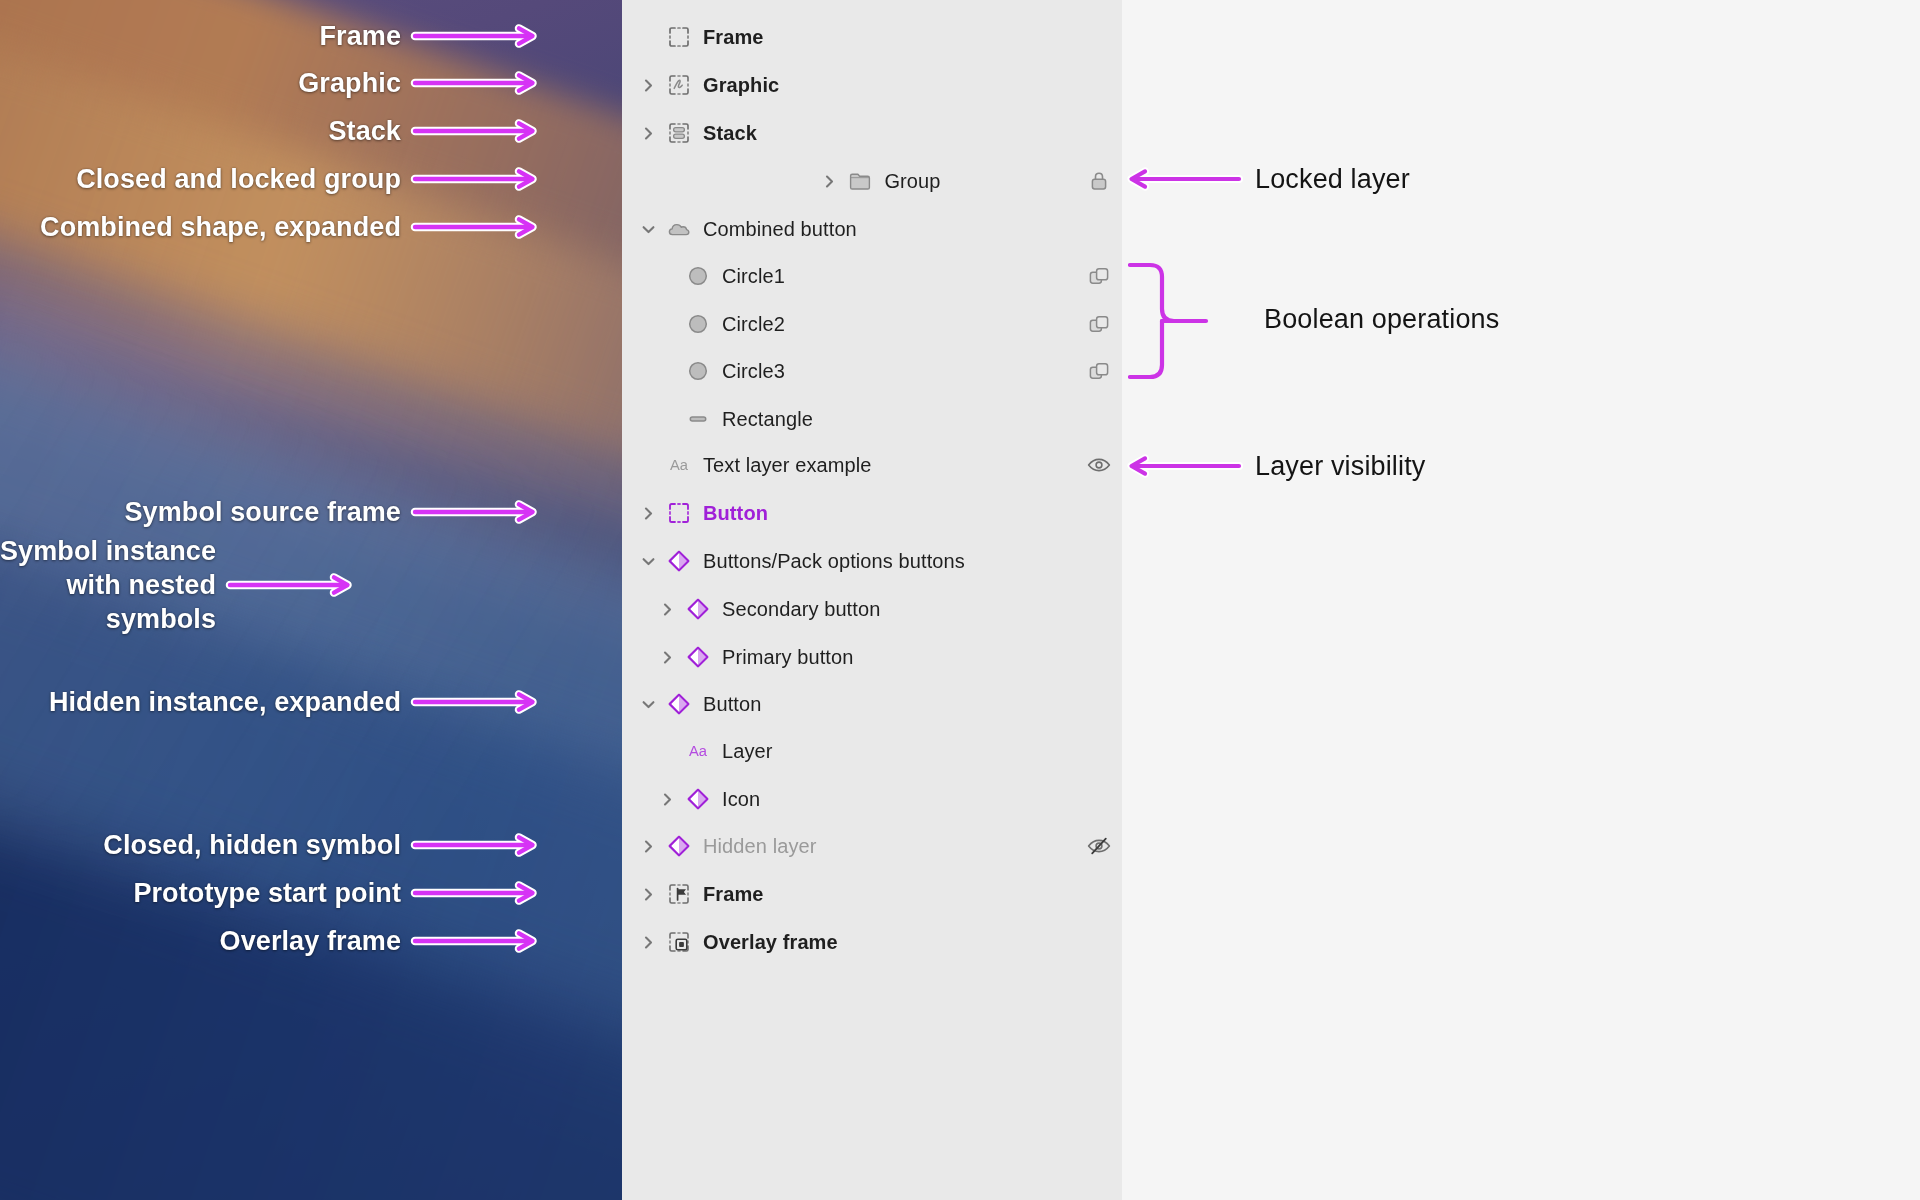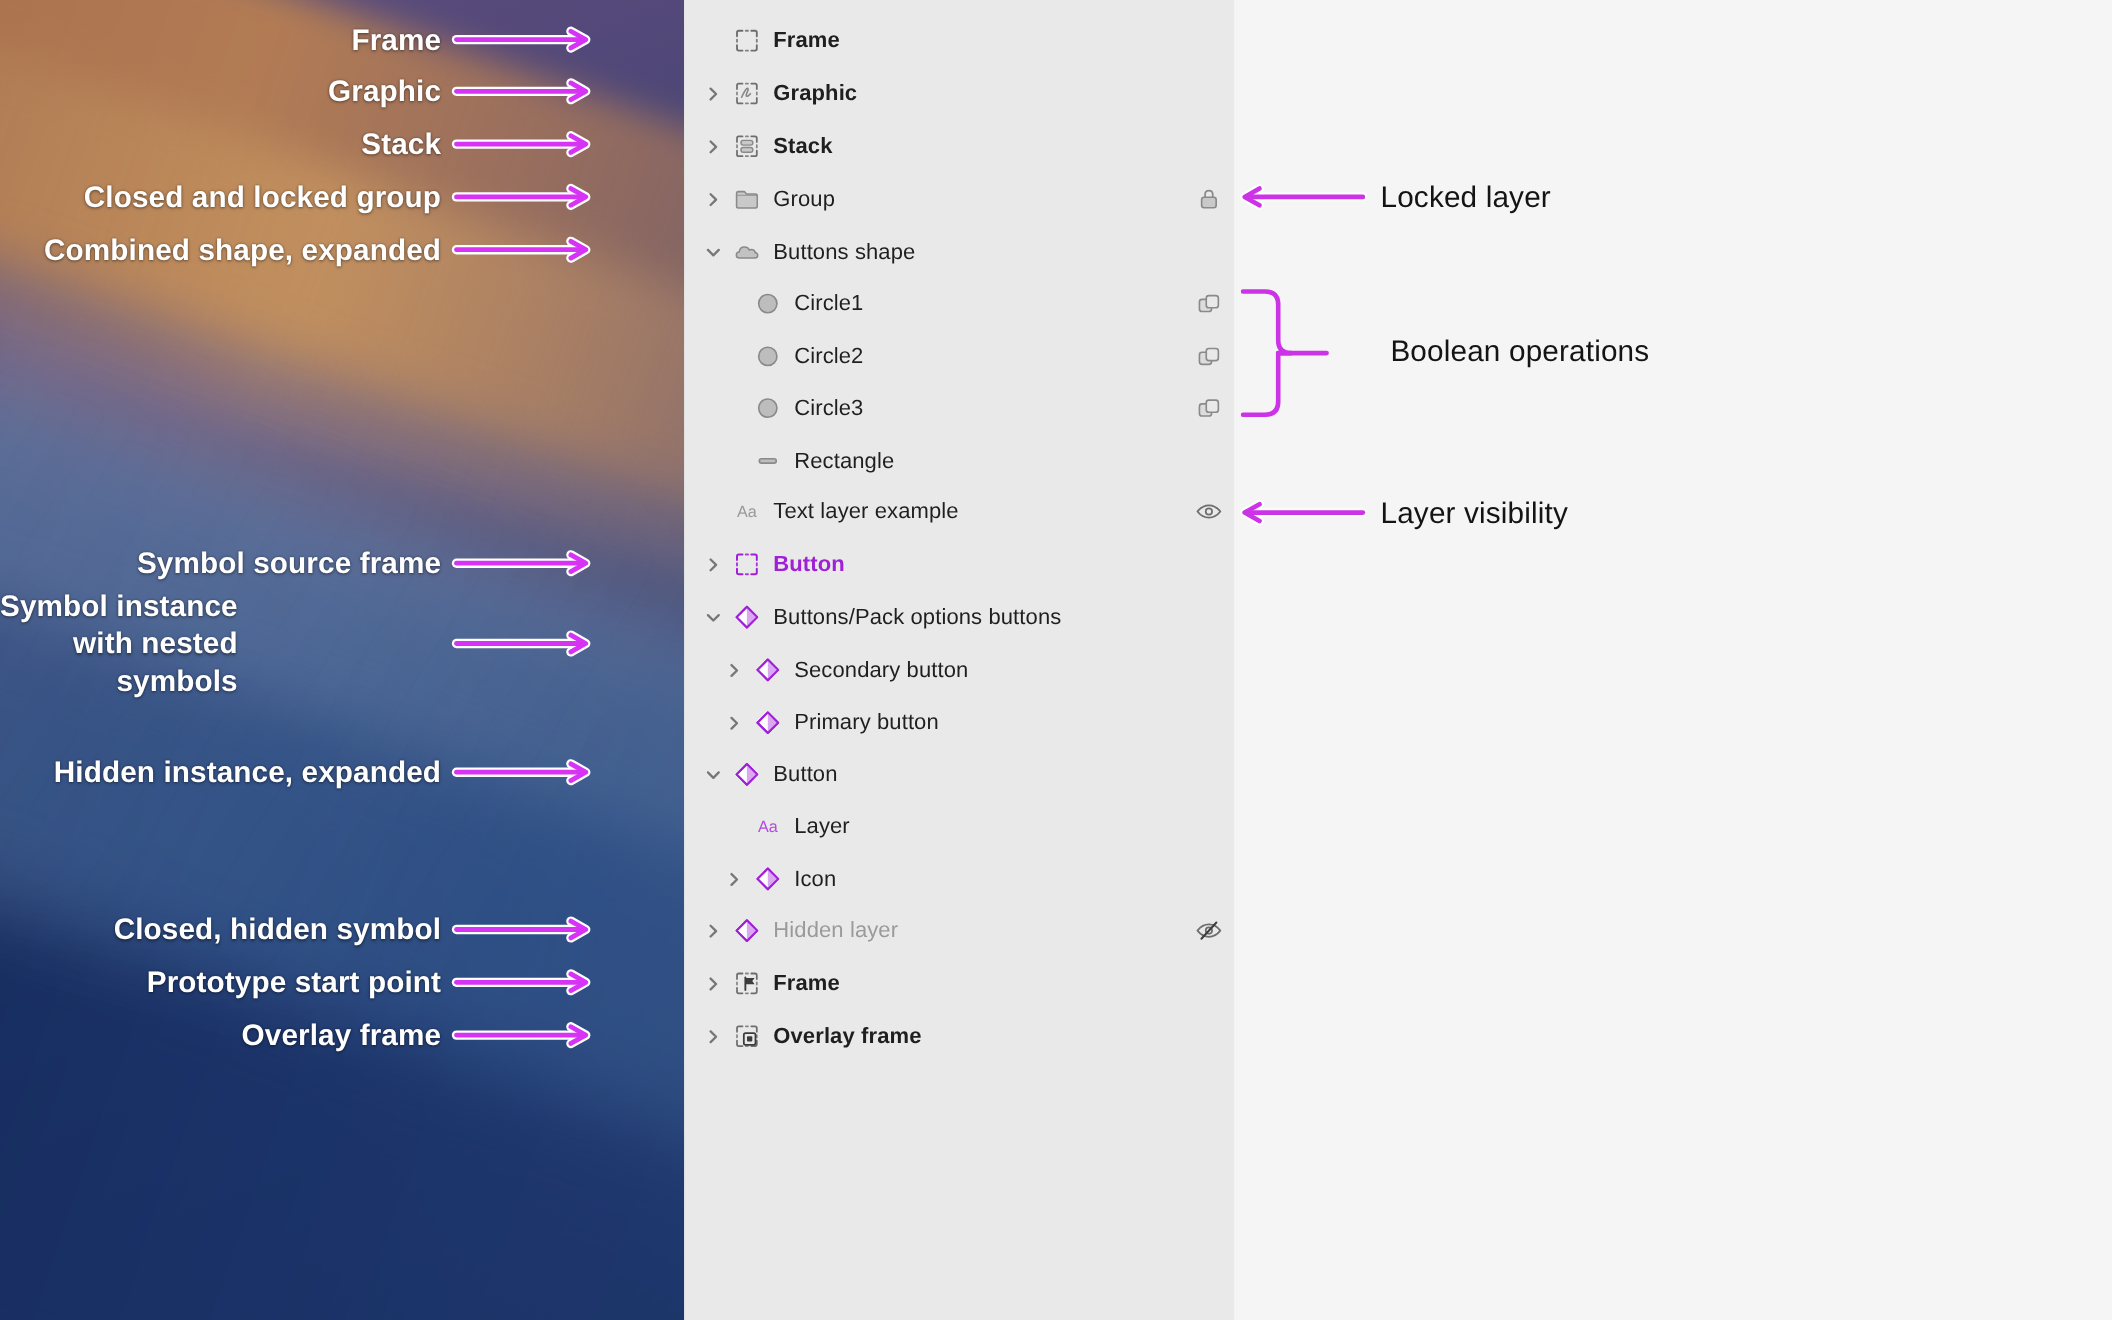--- a/index.html
+++ b/index.html
@@ -201,21 +201,21 @@
               <path d="M2 11 H115"></path>
               <path d="M106 3.4 L119.5 11 L106 18.6"></path>
             </g>
             <g fill="none" stroke="#d633f5" stroke-width="4.4" stroke-linecap="round" stroke-linejoin="round">
               <path d="M2 11 H115"></path>
               <path d="M106 3.4 L119.5 11 L106 18.6"></path>
             </g>
           </svg>
         </div>
       </div>
-      <div class="lnote" style="left: 0px; top: 525px; width: 535px; height: 120px; justify-content: space-between;">
+      <div class="lnote" style="left: 0px; top: 525px; width: 535px; height: 120px; justify-content: flex-start;">
         <div class="ltext">Symbol instance
 with nested
 symbols</div>
         <div class="arrow-r" style="width: 122px;">
           <svg width="122" height="22" viewBox="0 0 122 22">
             <g fill="none" stroke="#ffffff" stroke-width="8.5" stroke-linecap="round" stroke-linejoin="round">
               <path d="M2 11 H115"></path>
               <path d="M106 3.4 L119.5 11 L106 18.6"></path>
             </g>
             <g fill="none" stroke="#d633f5" stroke-width="4.4" stroke-linecap="round" stroke-linejoin="round">
@@ -344,21 +344,21 @@
         <path d="M21 16v3.4Q21 21 19.4 21H16"></path>
                 <path d="M8 21H4.6Q3 21 3 19.4V16"></path>
         <path d="M11 3h2M11 21h2M3 11v2M21 11v2" opacity=".8"></path>
       </g>
       <rect x="6.6" y="6.6" width="10.8" height="4.3" rx="2.1" fill="#c9c9c9" stroke="#8a8a8a" stroke-width="1.3"></rect>
       <rect x="6.6" y="13.1" width="10.8" height="4.3" rx="2.1" fill="#c9c9c9" stroke="#8a8a8a" stroke-width="1.3"></rect>
     </svg>
           </div>
           <div class="lbl bold">Stack</div>
         </div>
-        <div class="row" style="top: 157px;">
+        <div class="row" style="top: 157px; justify-content: center;">
           <div style="width: 18px; flex: 0 0 auto;"></div>
           <div class="disc">
             <svg width="17" height="17" viewBox="0 0 17 17">
       <path d="M6 3.6 11 8.5 6 13.4" fill="none" stroke="#777" stroke-width="2.1" stroke-linecap="round" stroke-linejoin="round"></path>
             </svg>
           </div>
           <div style="width: 9px; flex: 0 0 auto;"></div>
           <div class="ico">
             <svg width="24" height="24" viewBox="0 0 24 24">
       <path d="M2.6 7.2V18.4Q2.6 20 4.2 20h15.6Q21.4 20 21.4 18.4V8.9Q21.4 7.3 19.8 7.3H11.6L9.9 5.2H4.2Q2.6 5.2 2.6 6.8Z" fill="#c9c9c9" stroke="#8a8a8a" stroke-width="1.4" stroke-linejoin="round"></path>
@@ -379,21 +379,21 @@
             <svg width="17" height="17" viewBox="0 0 17 17">
       <path d="M3.6 6.2 8.5 11.1 13.4 6.2" fill="none" stroke="#777" stroke-width="2.1" stroke-linecap="round" stroke-linejoin="round"></path>
             </svg>
           </div>
           <div style="width: 9px; flex: 0 0 auto;"></div>
           <div class="ico">
             <svg width="24" height="24" viewBox="0 0 24 24">
       <path d="M5.4 17.6Q2.4 17.6 2.4 14.8Q2.4 12.2 5.1 11.9Q5.6 7.6 9.8 7.6Q13.1 7.6 14.2 10.3Q15 9.8 16 9.8Q19.1 9.8 19.6 12.6Q21.8 13.1 21.8 15.3Q21.8 17.6 19.2 17.6Z" fill="#c2c2c2" stroke="#8a8a8a" stroke-width="1.4" stroke-linejoin="round"></path>
     </svg>
           </div>
-          <div class="lbl">Buttons shape</div>
+          <div class="lbl">Combined button</div>
         </div>
         <div class="row" style="top: 252px;">
           <div style="width: 37px; flex: 0 0 auto;"></div>
           <div class="disc"></div>
           <div style="width: 9px; flex: 0 0 auto;"></div>
           <div class="ico">
             <svg width="24" height="24" viewBox="0 0 24 24">
       <circle cx="12" cy="12" r="8.3" fill="#bdbdbd" stroke="#8a8a8a" stroke-width="1.5"></circle>
     </svg>
           </div>

